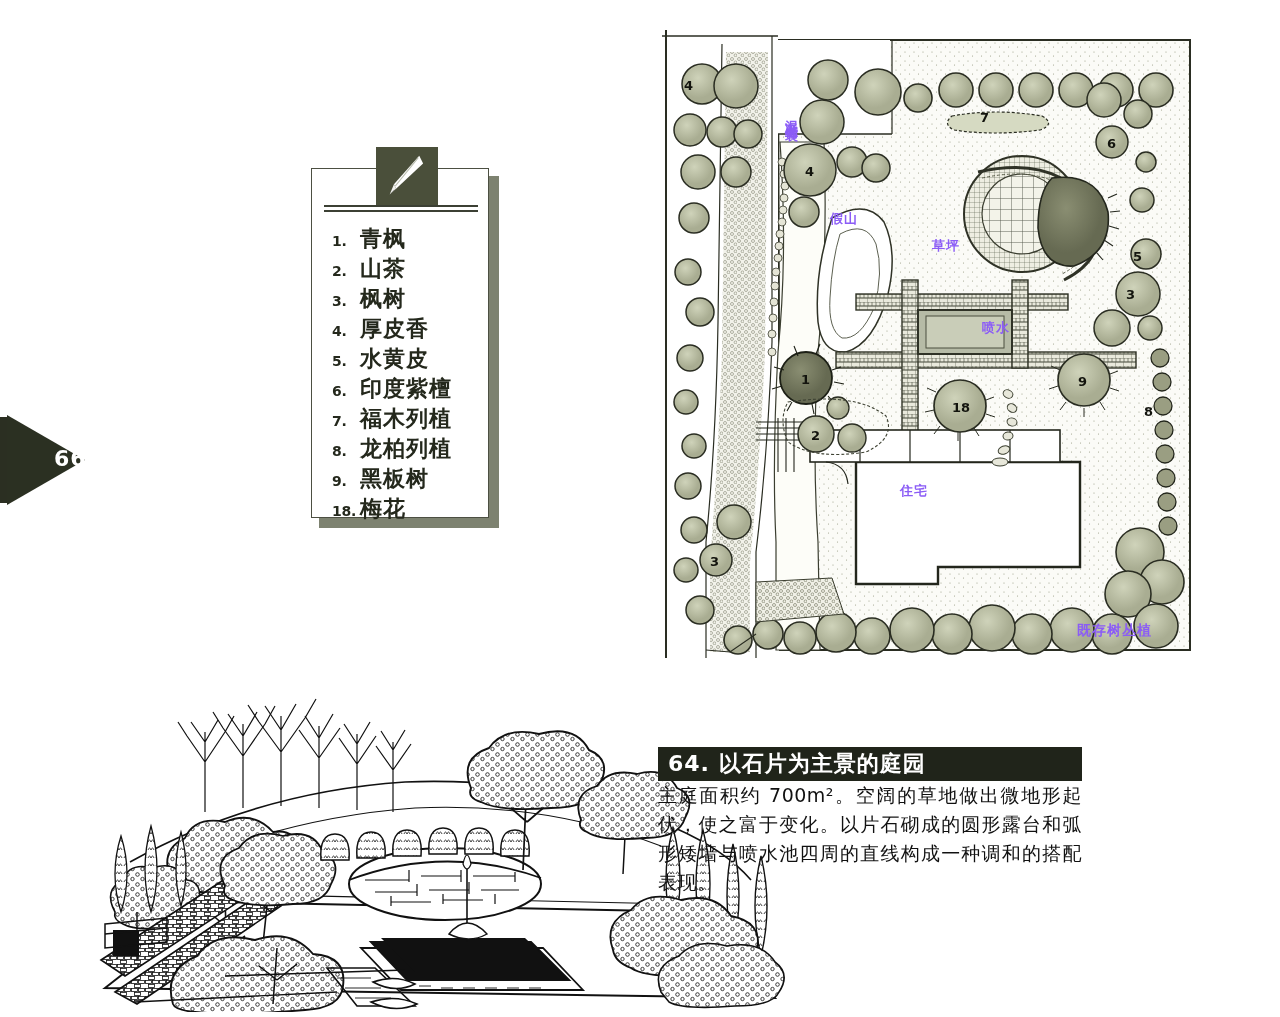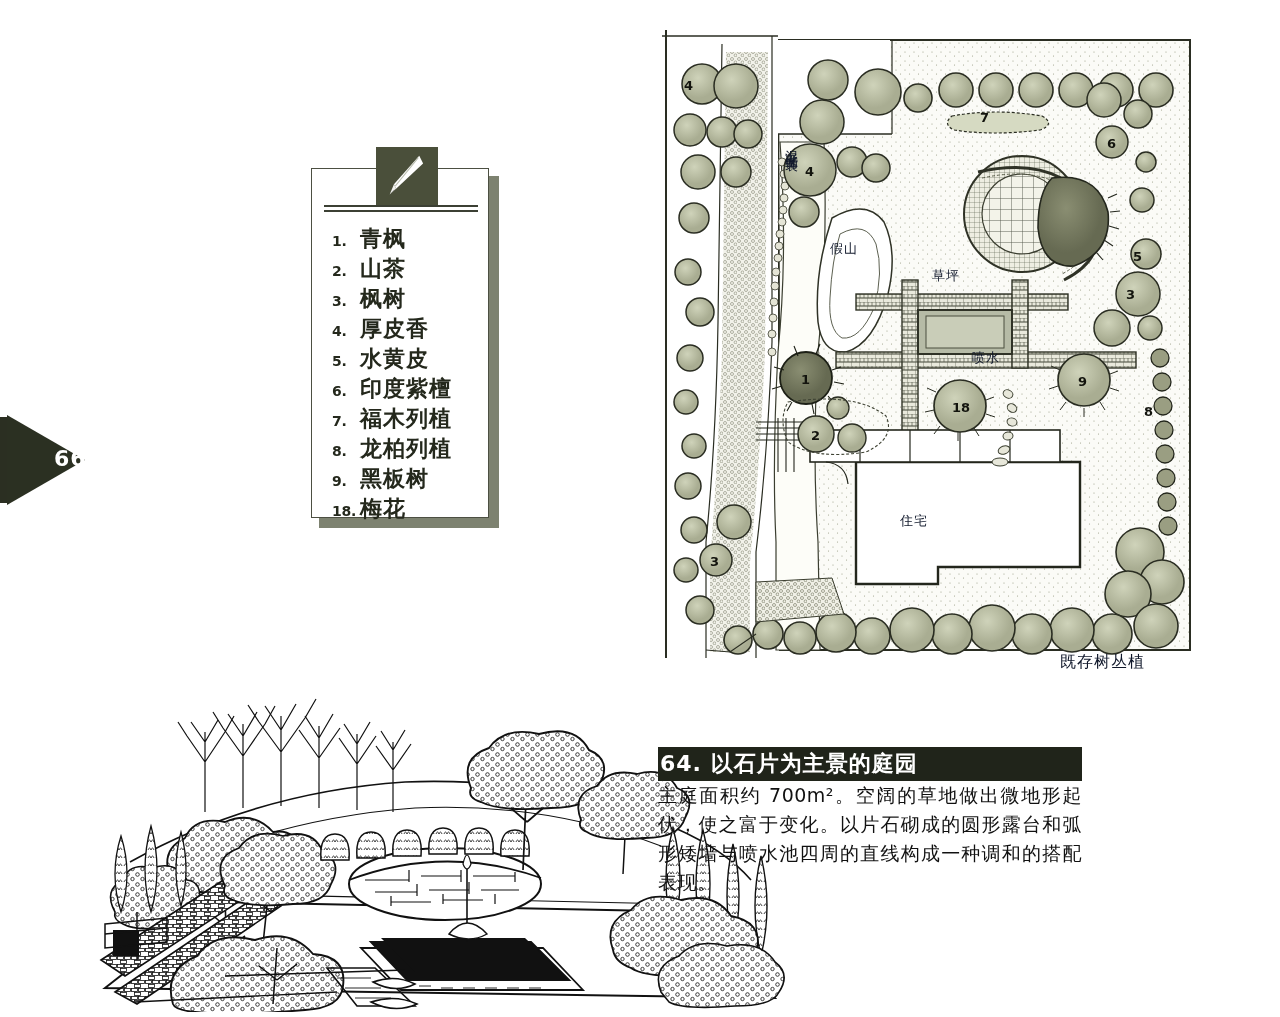--- a/index.html
+++ b/index.html
@@ -46,37 +46,37 @@
     padding-left:20px;font-weight:bold;
     font-family:"DejaVu Sans","Liberation Sans",sans-serif;
   }
   #legend li .idx{min-width:28px;font-size:14px;font-weight:bold;letter-spacing:-0.3px;}
   #legend li .nm{font-size:22px;font-weight:bold;letter-spacing:1px;}
 
   
   #plan{position:absolute;left:660px;top:22px;width:540px;height:640px;}
   #plan svg{display:block;}
   .plan-label{
-    position:absolute;font-size:13px;color:#0f172a;font-weight:normal;
-    font-family:"DejaVu Sans","Liberation Sans",sans-serif;letter-spacing:1px;margin-top:30px;
+    position:absolute;font-size:13px;color:#8b5cf6;font-weight:bold;
+    font-family:"DejaVu Sans","Liberation Sans",sans-serif;letter-spacing:1px;
   }
   .plan-num{
     position:absolute;font-size:13px;color:#13140e;font-weight:bold;
     font-family:"DejaVu Sans","Liberation Sans",sans-serif;
   }
   .vert{writing-mode:vertical-rl;text-orientation:upright;letter-spacing:2px;}
 
   
   #perspective{position:absolute;left:75px;top:612px;width:720px;height:400px;}
 
   
   #desc{position:absolute;left:658px;top:747px;width:424px;}
   #desc .title-bar{
     background:#20241a;color:#fff;font-weight:bold;
-    font-size:22px;line-height:34px;height:34px;padding:0 2px;
+    font-size:22px;line-height:34px;height:34px;padding:0 10px;
     letter-spacing:1px;white-space:nowrap;box-sizing:border-box;
     font-family:"DejaVu Sans","Liberation Sans",sans-serif;
   }
   #desc .body{
     font-size:19px;line-height:29px;color:#111;
     letter-spacing:0.5px;text-align:justify;
     font-family:"DejaVu Sans","Liberation Sans",sans-serif;
   }
 </style>
 </head>
@@ -389,23 +389,23 @@
         <circle cx="78" cy="618" r="14" fill="url(#canopy)"></circle>
       </g>
 
       <path d="M96 560 L172 556 L184 592 L96 600 Z" fill="url(#gravel)" stroke="#3b3e30" stroke-width="1"></path>
       <path d="M96 612 L70 630 L46 628" fill="none" stroke="#2a2d22" stroke-width="1.2"></path>
     </svg>
 
     <div class="plan-label vert" style="left:122px;top:88px;">混凝土铺装</div>
     <div class="plan-label" style="left:170px;top:188px;">假山</div>
     <div class="plan-label" style="left:272px;top:215px;">草坪</div>
-    <div class="plan-label" style="left:274px;top:297px;padding-left:38px;">喷水</div>
+    <div class="plan-label" style="left:284px;top:297px;padding-left:38px;">喷水</div>
     <div class="plan-label" style="left:240px;top:460px;">住宅</div>
-    <div class="plan-label" style="left:400px;top:600px;font-size:16px;text-align:right;">既存树丛植</div>
+    <div class="plan-label" style="left:417px;top:600px;font-size:14px;text-align:right;">既存树丛植</div>
 
     <div class="plan-num" style="left:141px;top:350px;">1</div>
     <div class="plan-num" style="left:151px;top:406px;">2</div>
     <div class="plan-num" style="left:50px;top:532px;">3</div>
     <div class="plan-num" style="left:466px;top:265px;">3</div>
     <div class="plan-num" style="left:24px;top:56px;">4</div>
     <div class="plan-num" style="left:145px;top:142px;">4</div>
     <div class="plan-num" style="left:473px;top:227px;">5</div>
     <div class="plan-num" style="left:447px;top:114px;">6</div>
     <div class="plan-num" style="left:320px;top:88px;">7</div>

